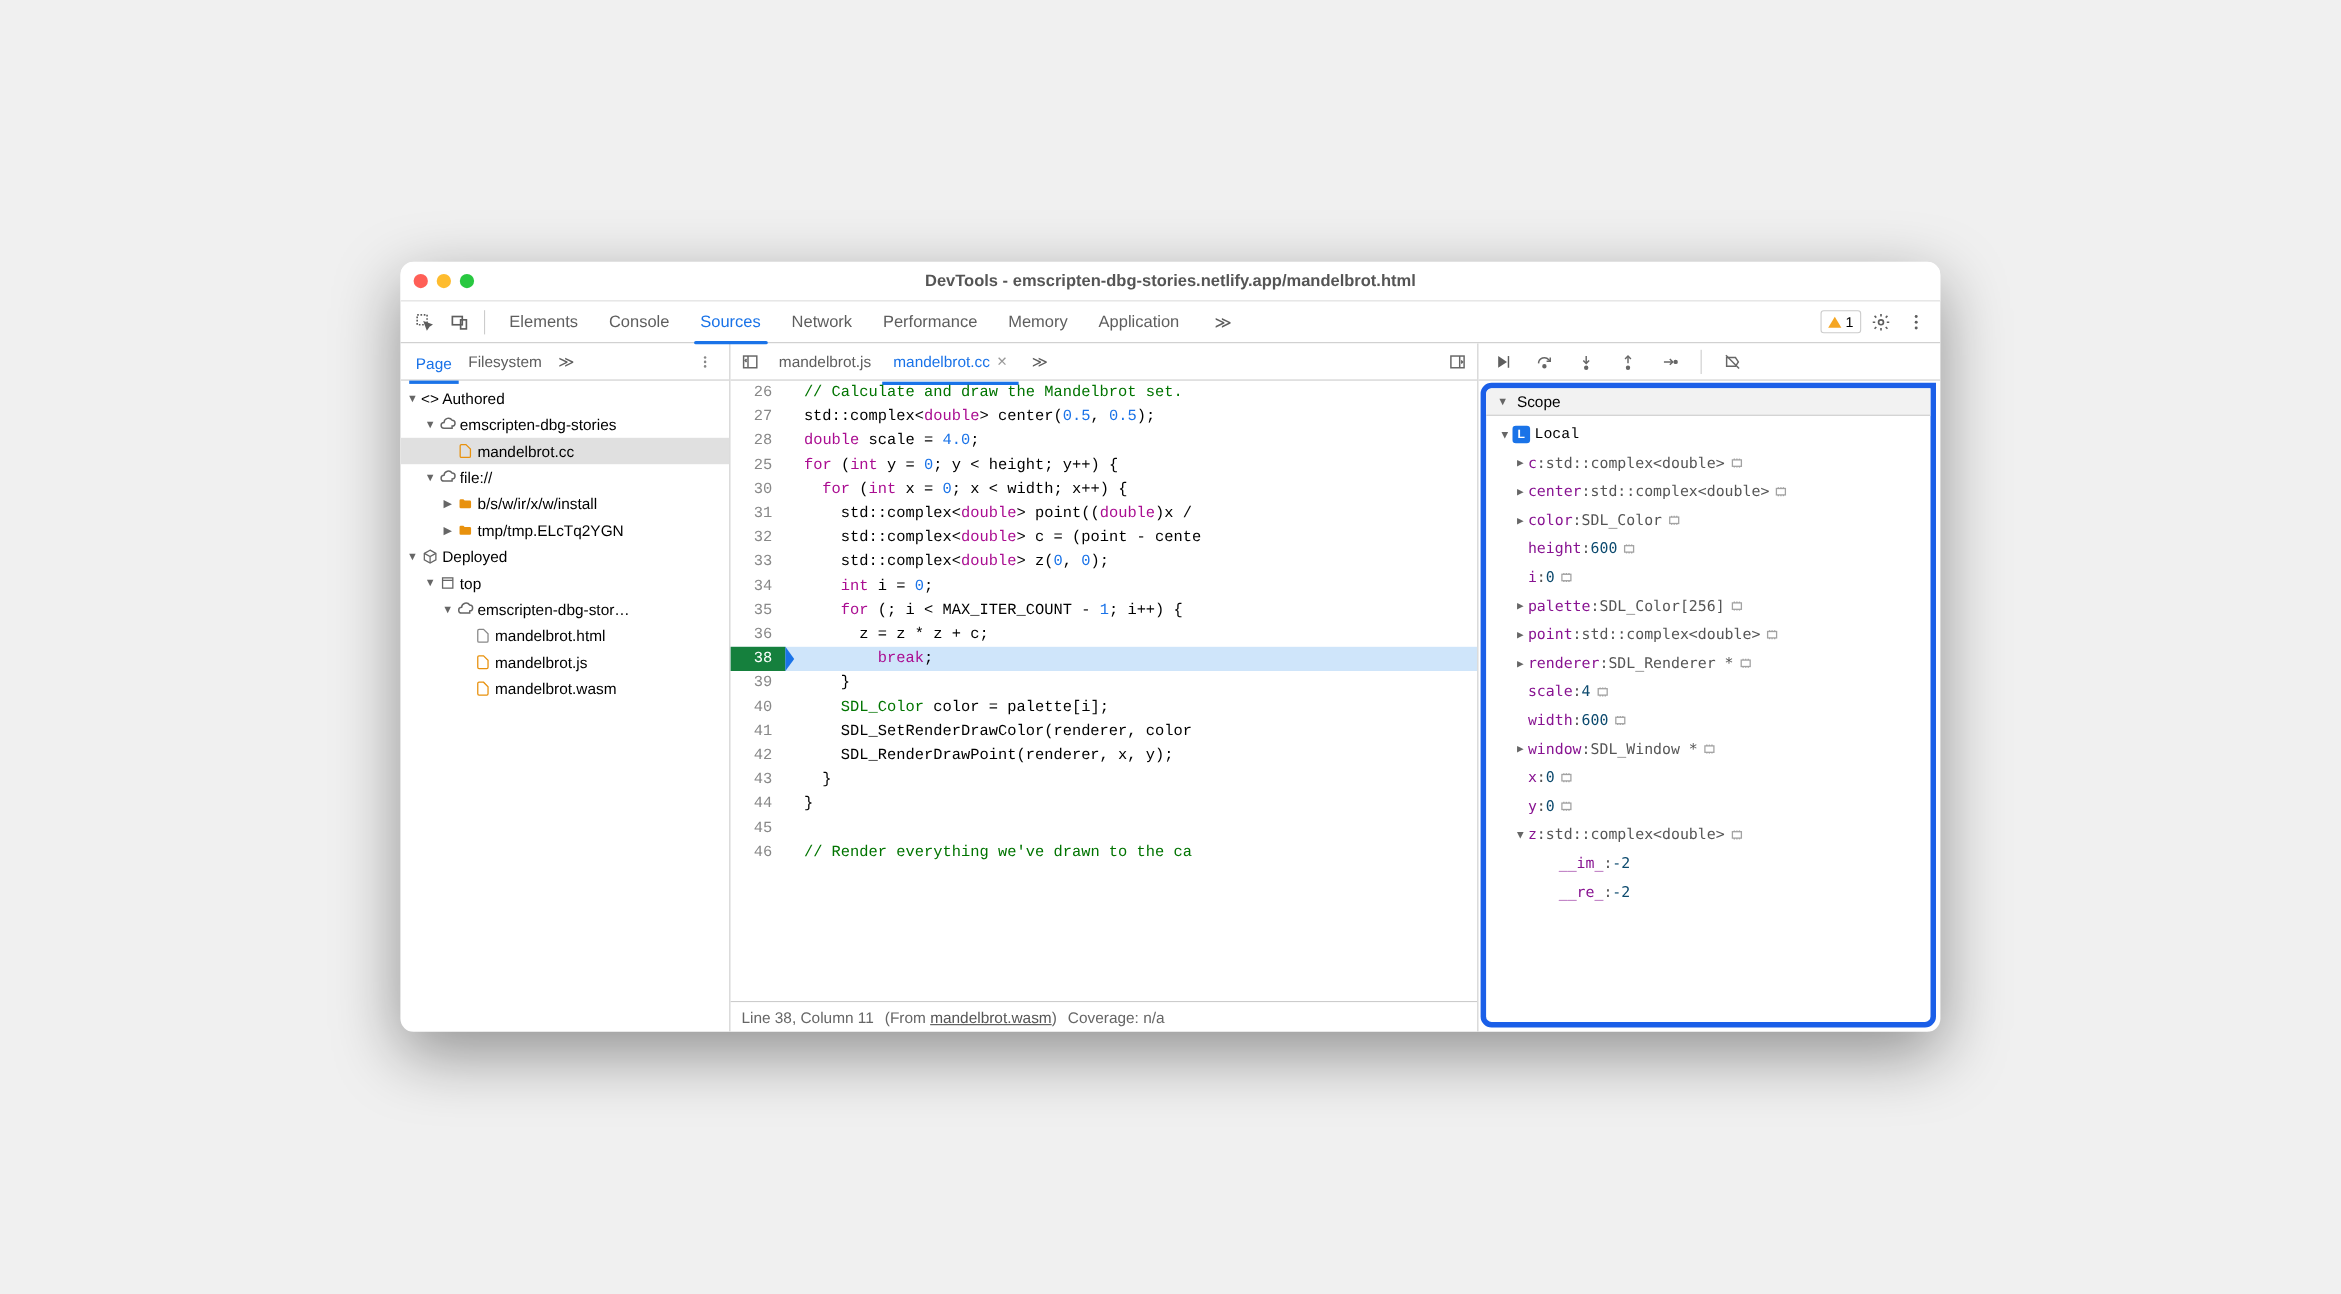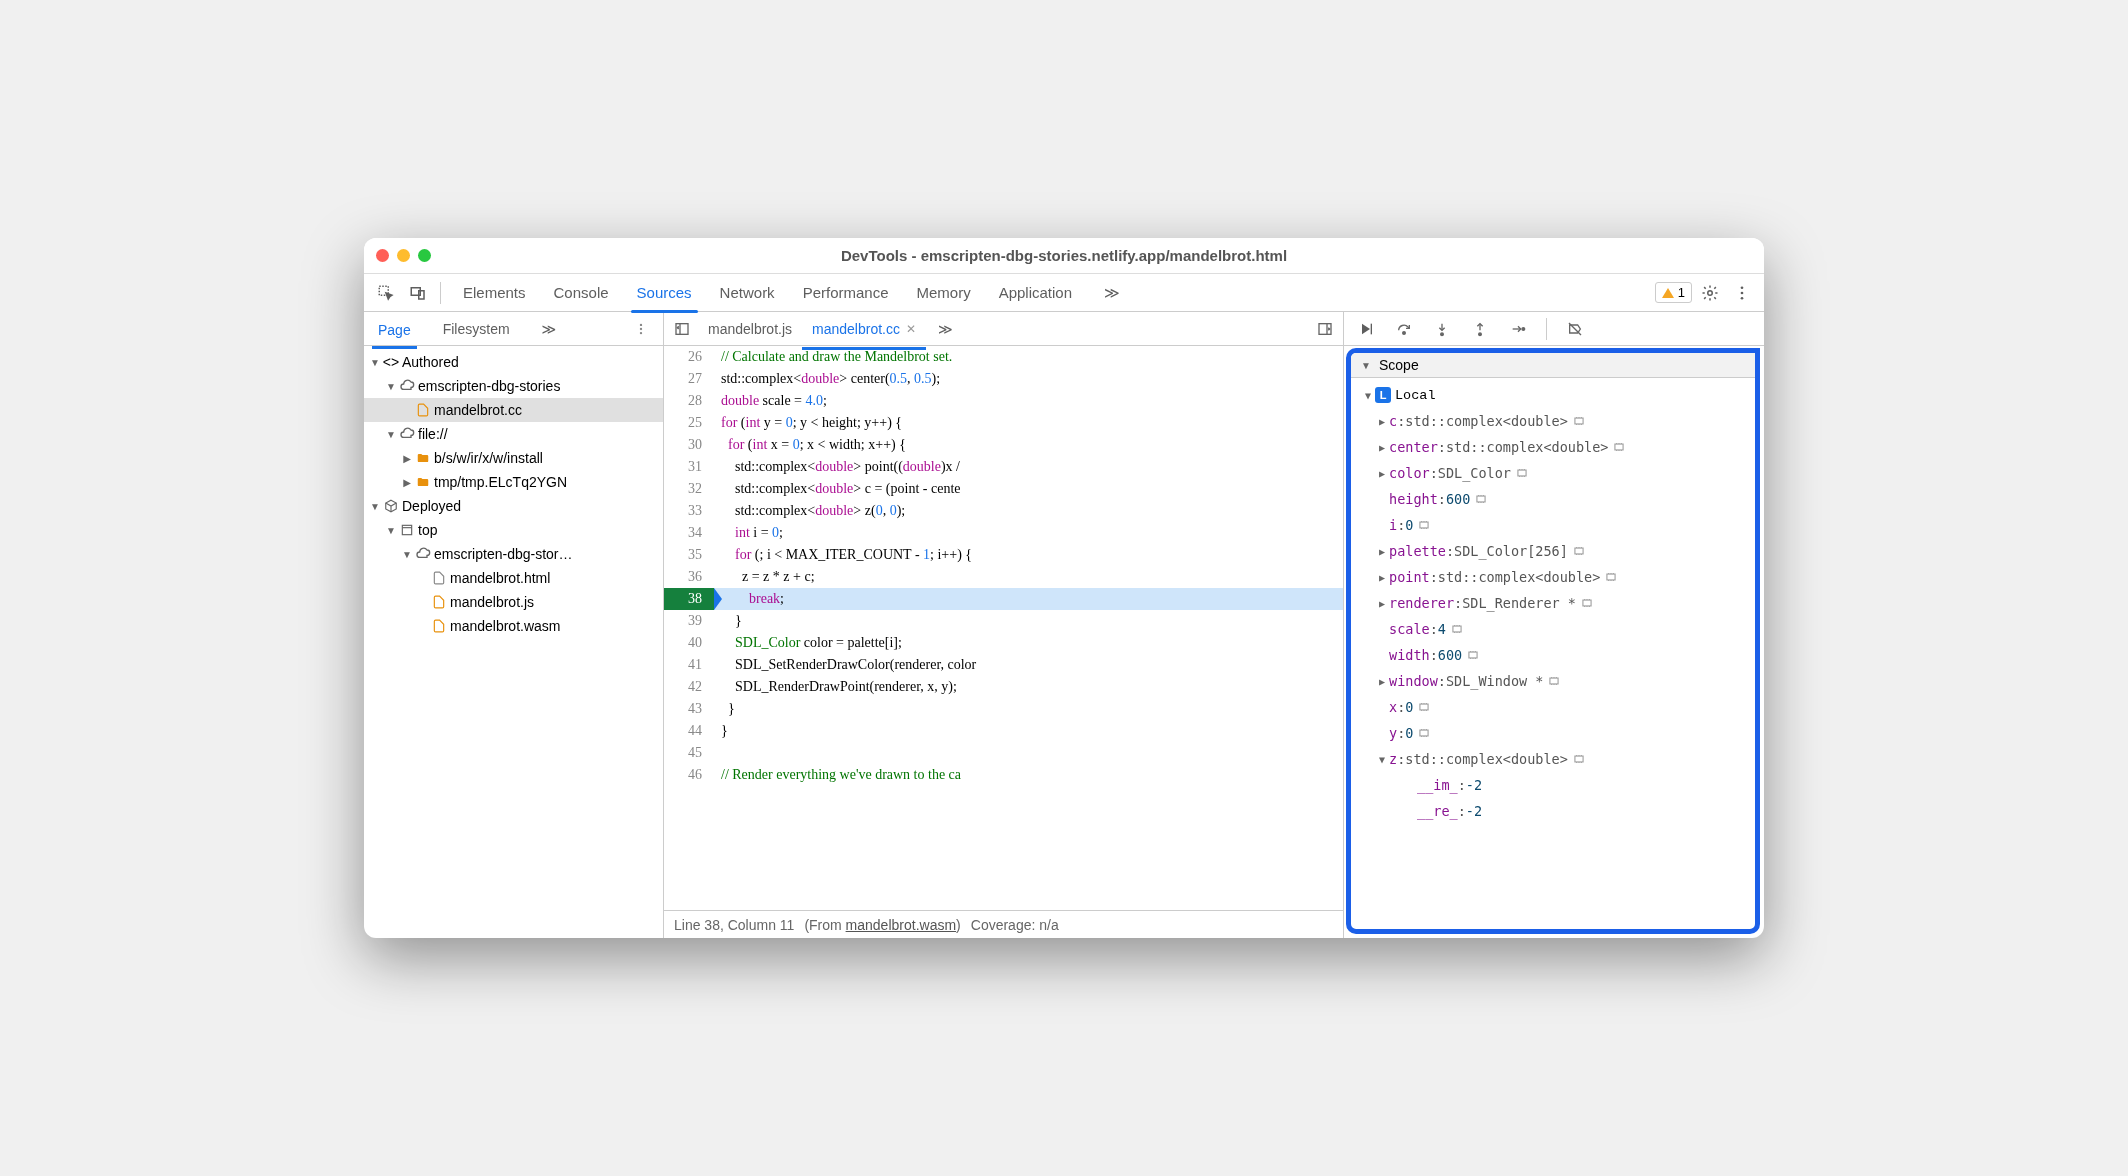--- a/index.html
+++ b/index.html
@@ -16,34 +16,34 @@
 .icon-btn { width: 28px; height: 28px; display: flex; align-items: center; justify-content: center; color: #5e5e5e; cursor: pointer; }
 .divider { width: 1px; height: 22px; background: #ccc; margin: 0 4px; }
 .tab { padding: 6px 14px; color: #5e5e5e; font-size: 15px; cursor: pointer; position: relative; }
 .tab.active { color: #1a73e8; }
 .tab.active::after { content: ""; position: absolute; bottom: -6px; left: 8px; right: 8px; height: 3px; background: #1a73e8; border-radius: 2px; }
 .spacer { flex: 1; }
 .warn-badge { display: flex; align-items: center; gap: 4px; border: 1px solid #ccc; border-radius: 3px; padding: 2px 6px; font-size: 13px; }
 .warn-tri { width: 0; height: 0; border-left: 6px solid transparent; border-right: 6px solid transparent; border-bottom: 10px solid #f5a623; }
 .content { flex: 1; display: flex; overflow: hidden; }
 .sidebar { width: 300px; border-right: 1px solid #ccc; display: flex; flex-direction: column; overflow: hidden; }
-.side-tabs { height: 34px; display: flex; align-items: center; border-bottom: 1px solid #ccc; padding: 0 8px; gap: 20px; }
+.side-tabs { height: 34px; display: flex; align-items: center; border-bottom: 1px solid #ccc; padding: 0 8px; gap: 3px; }
 .side-tab { font-size: 14px; color: #5e5e5e; padding: 4px 6px; cursor: pointer; }
 .side-tab.active { color: #1a73e8; border-bottom: 3px solid #1a73e8; margin-bottom: -9px; padding-bottom: 8px;}
 .tree { flex: 1; overflow: auto; font-size: 14px; padding-top: 4px; }
 .tree-row { display: flex; align-items: center; height: 24px; padding-left: 4px; cursor: pointer; white-space: nowrap; }
 .tree-row.selected { background: #e0e0e0; }
 .tw { display: inline-block; width: 14px; color: #666; font-size: 10px; text-align: center; }
 .ic { width: 18px; display: inline-flex; align-items: center; justify-content: center; margin-right: 2px; }
 .editor-area { flex: 1; display: flex; flex-direction: column; overflow: hidden; border-right: 1px solid #ccc; }
 .editor-tabs { height: 34px; display: flex; align-items: center; border-bottom: 1px solid #ccc; padding: 0 4px; gap: 2px; }
 .etab { padding: 4px 10px; font-size: 14px; color: #5e5e5e; cursor: pointer; display: flex; align-items: center; gap: 6px; }
 .etab.active { color: #1a73e8; border-bottom: 3px solid #1a73e8; margin-bottom: -9px; padding-bottom: 10px;}
 .etab .x { color: #999; font-size: 12px; }
-.code { flex: 1; overflow: auto; font-family: Liberation Serif, serif; font-size: 14px; line-height: 22px; }
+.code { flex: 1; overflow: auto; font-family: Liberation Mono, monospace; font-size: 14px; line-height: 22px; }
 .code-line { display: flex; }
 .gutter { width: 50px; text-align: right; padding-right: 12px; color: #888; flex-shrink: 0; user-select: none; position: relative; }
 .code-text { white-space: pre; }
 .bp { background: #cfe5fa; }
 .bp .gutter { background: #15803d; color: #fff; }
 .bp .gutter::after { content: ""; position: absolute; right: -8px; top: 0; border-top: 11px solid transparent; border-bottom: 11px solid transparent; border-left: 8px solid #1a73e8; }
 .kw { color: #aa0d91; }
 .num { color: #1a73e8; }
 .cm { color: #007400; }
 .ty { color: #007400; }

